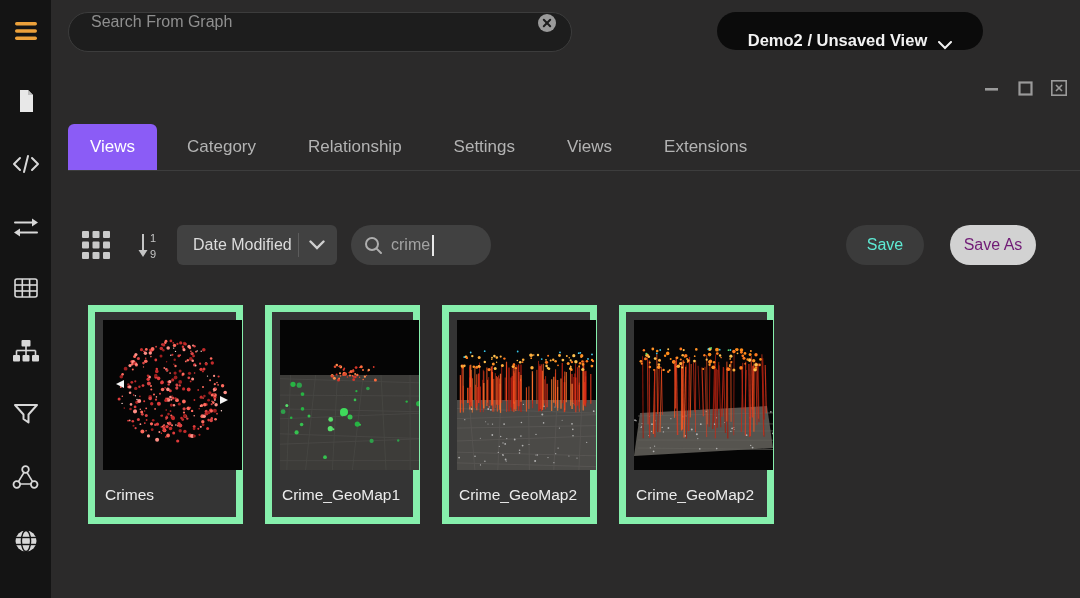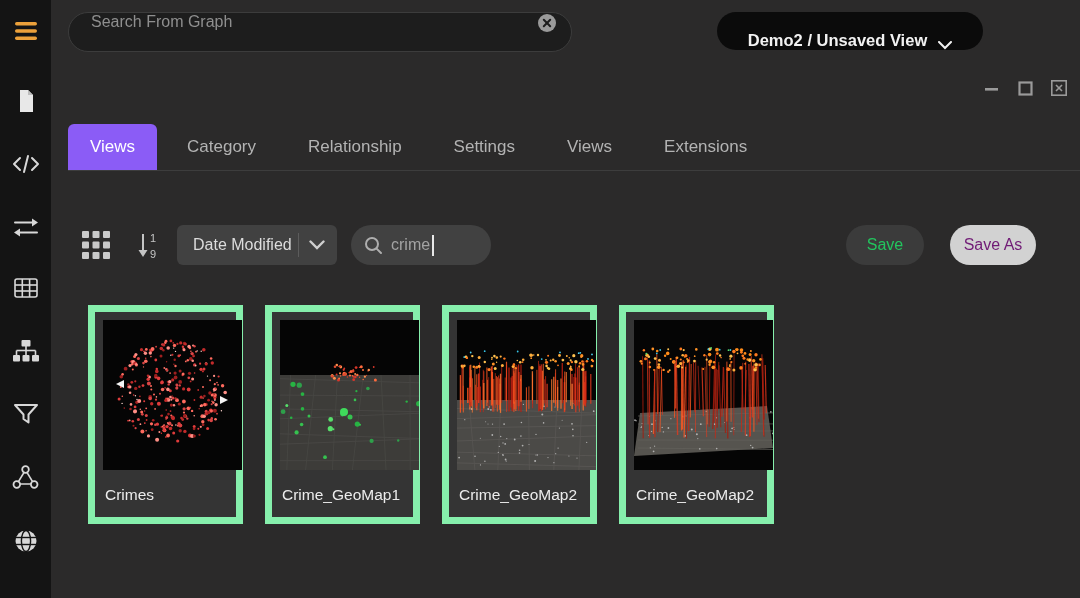--- a/index.html
+++ b/index.html
@@ -36,21 +36,21 @@
   .dropdown{width:160px;height:40px;background:#414141;border-radius:6px;display:flex;align-items:center;cursor:pointer;margin-right:14px}
   .dropdown .dd-label{flex:1;color:#dcdcdc;font-size:16px;padding-left:16px;white-space:nowrap;overflow:hidden}
   .dropdown .dd-divider{width:1px;height:24px;background:#5c5c5c;margin-right:10px}
   .dropdown .dd-chevron{margin-right:12px;display:flex}
   .mini-search{width:140px;height:40px;background:#414141;border-radius:20px;display:flex;align-items:center;cursor:text}
   .mini-search .mag{margin:0 8px 0 13px;display:flex}
   .mini-search .val{color:#a3a3a3;font-size:16px}
   .caret{display:inline-block;width:1.5px;height:21px;background:#e8e8e8;margin-left:2px;vertical-align:middle}
   .tb-spacer{flex:1}
   .pill-btn{height:40px;border:none;border-radius:20px;font-size:16px;cursor:pointer;font-family:"Liberation Sans",sans-serif}
-  .save-btn{width:78px;background:#3b3b3b;color:#22c55e;margin-right:26px;cursor:default}
+  .save-btn{width:78px;background:#3b3b3b;color:#5eead4;margin-right:26px;cursor:default}
   .saveas-btn{width:86px;background:#d2d2d2;color:#701a75}
 
   
   .cards{position:absolute;left:88px;top:305px;display:flex;gap:22px}
   .card{width:155px;background:#343434;border:7px solid #86efac;padding:8px 8px 8px 8px;cursor:pointer}
   .card .thumb{width:139px;height:150px;display:block;background:#050505}
   .card .card-title{margin-top:11px;height:28px;line-height:28px;color:#ececec;font-size:15.5px;white-space:nowrap;overflow:hidden;padding-left:2px}
 </style>
 </head>
 <body>

